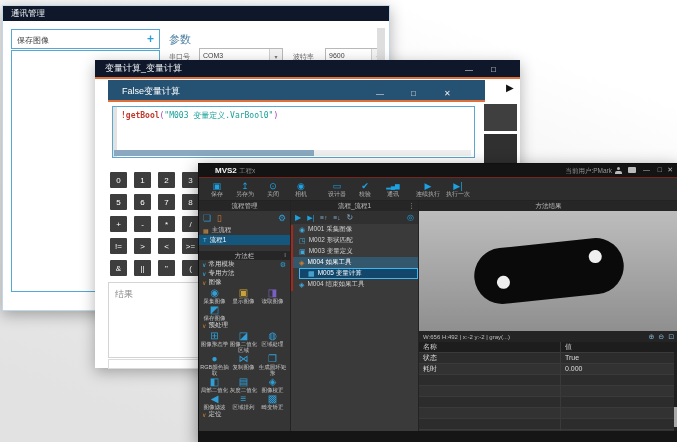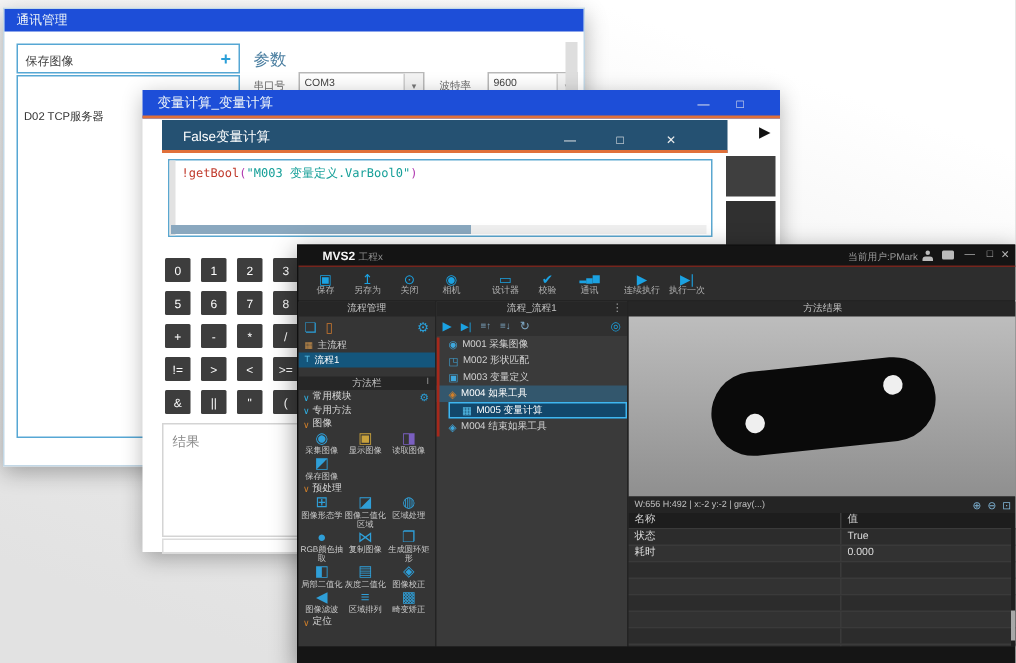--- a/index.html
+++ b/index.html
@@ -1,35 +1,35 @@
 <!DOCTYPE html>
 <html><head>
 <meta charset="utf-8">
 <style>
   html,body{margin:0;padding:0;background:#dcdcdc;}
   .stage{position:relative;width:677px;height:442px;overflow:hidden;
     background:linear-gradient(200deg,#ffffff 15%,#ececec 55%,#e2e2e2 90%);
     font-family:"Liberation Sans",sans-serif;-webkit-font-smoothing:antialiased;}
   .abs{position:absolute;}
   .win{position:absolute;background:#fff;box-shadow:0 4px 14px rgba(0,0,0,.30);}
-  .tb-navy{background:#1d4ed8;color:#eef4f8;}
+  .tb-navy{background:#0f172a;color:#eef4f8;}
   .flexc{display:flex;align-items:center;}
   
   .combo{position:absolute;background:#fff;border:1px solid #b9b9b9;font-size:7px;color:#444;}
   .combo .val{position:absolute;left:3px;top:3px;}
   .combo .arr{position:absolute;right:0;top:0;bottom:0;width:12px;border-left:1px solid #cfcfcf;
     color:#777;font-size:6px;display:flex;align-items:center;justify-content:center;background:#f3f3f3;}
   .toggle{position:absolute;width:14px;height:7px;border-radius:4px;background:#2b7cd6;}
   .toggle .knob{position:absolute;right:1px;top:1px;width:5px;height:5px;border-radius:50%;background:#fff;}
   .gcheck{position:absolute;width:10px;height:10px;border-radius:50%;background:#43b14b;color:#fff;
     font-size:7px;line-height:10px;text-align:center;}
   
   .key{position:absolute;width:17px;height:16px;background:#3d3d3d;color:#fff;font-size:8px;
     display:flex;align-items:center;justify-content:center;border-radius:1px;cursor:pointer;}
-  .tk-red{color:#c0392b;font-weight:normal;}
+  .tk-red{color:#c0392b;font-weight:bold;}
   .tk-mag{color:#b03ab0;}
   .tk-teal{color:#17a099;}
   
   .mvs2{position:absolute;background:#232323;border:1px solid #101010;box-shadow:0 5px 16px rgba(0,0,0,.45);color:#ccc;}
   .phead{height:10px;background:#262626;color:#c3c3c3;font-size:6.5px;line-height:10px;text-align:center;position:relative;}
   .tbtn{min-width:22px;padding:0 2px;text-align:center;cursor:pointer;}
   .tbtn .ic{display:block;font-size:9px;line-height:10px;color:#1ba2e2;}
   .tbtn .lb{display:block;font-size:6px;line-height:7px;color:#b0b0b0;white-space:nowrap;}
   .secrow{height:9px;display:flex;align-items:center;padding-left:3px;font-size:6.5px;color:#d8d8d8;position:relative;}
   .secrow .ar{font-size:6px;margin-right:2px;color:#2fb3e8;}
@@ -55,23 +55,20 @@
     <div class="tb-navy" style="height:15px;font-size:8.5px;line-height:15px;padding-left:8px;">
       <span>通讯管理</span>
     </div>
 
     <div class="abs" style="left:8px;top:23px;width:147px;height:18px;border:1px solid #56a7d4;">
       <span class="abs" style="left:5px;top:5px;font-size:8px;color:#444;">保存图像</span>
       <span class="abs" style="right:5px;top:2px;font-size:12px;font-weight:bold;color:#2a9fd8;cursor:pointer;">+</span>
     </div>
 
     <div class="abs" style="left:8px;top:44px;width:147px;height:240px;border:1px solid #56a7d4;">
-      <div class="abs" style="left:0;top:17px;width:100%;height:17px;">
-        <span class="abs" style="left:4px;top:5px;font-size:7.5px;color:#333;">D02 TCP服务器</span>
-      </div>
     </div>
 
     <span class="abs" style="left:166px;top:26px;font-size:11px;color:#4a7ea0;">参数</span>
     <span class="abs" style="left:166px;top:46px;font-size:7px;color:#666;">串口号</span>
     <div class="combo" style="left:196px;top:42px;width:82px;height:15px;">
       <span class="val">COM3</span>
       <span class="arr">▾</span>
     </div>
     <span class="abs" style="left:290px;top:46px;font-size:7px;color:#666;">波特率</span>
     <div class="combo" style="left:322px;top:42px;width:58px;height:15px;">

